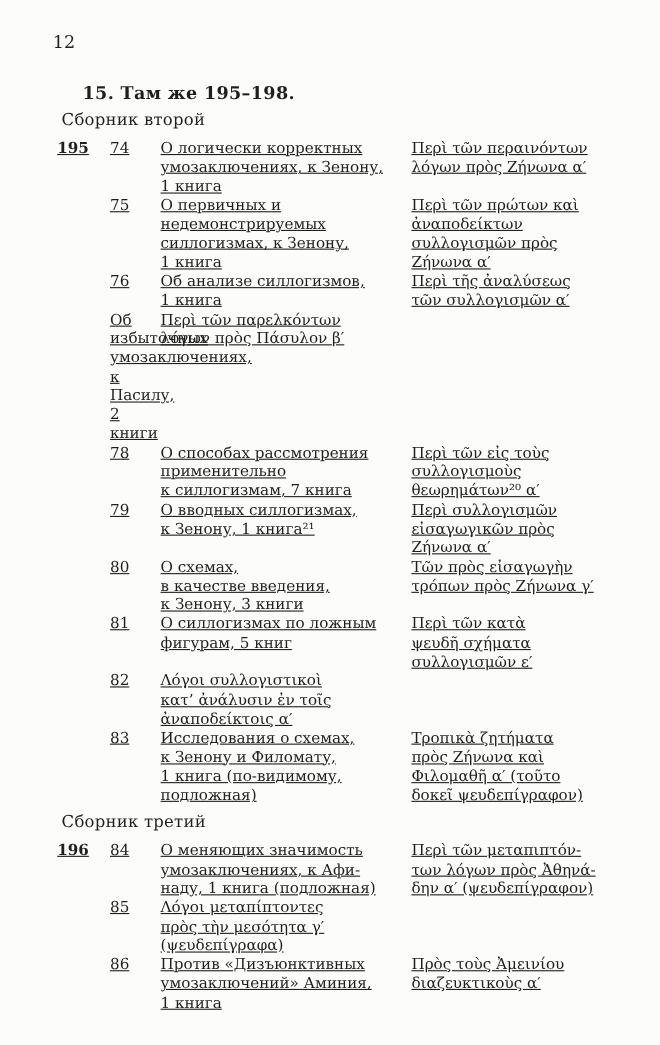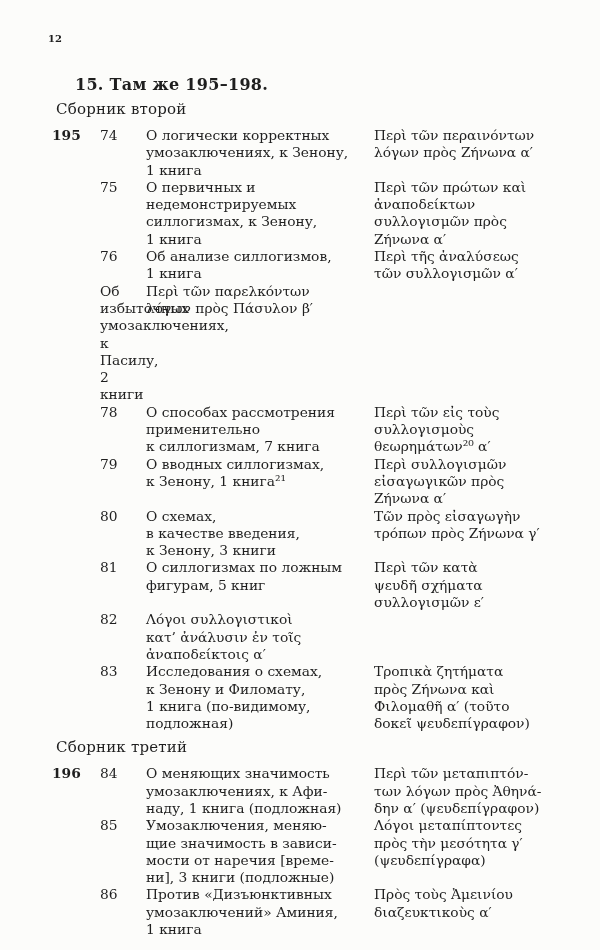--- a/index.html
+++ b/index.html
@@ -6,23 +6,22 @@
   body {
     width: 600px; height: 950px;
     background: #fcfcfa;
     color: #1f1f1f;
     font-family: "DejaVu Serif", "Liberation Serif", serif;
     overflow: hidden;
   }
   .page { position: relative; width: 600px; height: 950px; }
   .page-number {
     margin: 30px 0 0 48px;
-    font-size: 10px;
+    font-size: 16px;
     line-height: 18px;
-    font-weight: bold;
   }
   .doc-heading {
     margin: 27px 0 6px 75px;
     font-size: 16px;
     line-height: 19px;
     font-weight: 700;
     letter-spacing: 0.3px;
   }
   .collection-title {
     font-size: 15px;
@@ -30,21 +29,21 @@
     margin: 6px 0 8px 56px;
     letter-spacing: 0.2px;
   }
   .entry {
     display: grid;
     grid-template-columns: 48px 46px 228px auto;
     margin-left: 52px;
     font-size: 13.8px;
     line-height: 17.3px;
   }
-  .cell { white-space: pre-line; }
+  .cell { white-space: pre-line; text-decoration: underline; }
   .cell.ref { font-weight: 700; }
   .cell.grk { padding-right: 6px; }
 </style>
 </head>
 <body>
 
 <div class="page">
   <div class="page-number">12</div>
 
   <div class="doc-heading">15. Там же 195–198.</div>
@@ -151,24 +150,20 @@
         <div class="cell rus">О меняющих значимость
 умозаключениях, к Афи-
 наду, 1 книга (подложная)</div>
         <div class="cell grk">Περὶ τῶν μεταπιπτόν-
 των λόγων πρὸς Ἀθηνά-
 δην α′ (ψευδεπίγραφον)</div>
       </div>
       <div class="entry">
         <div class="cell ref"></div>
         <div class="cell num">85</div>
-        <div class="cell rus">Умозаключения, меняю-
-щие значимость в зависи-
-мости от наречия [време-
-ни], 3 книги (подложные)</div>
         <div class="cell grk">Λόγοι μεταπίπτοντες
 πρὸς τὴν μεσότητα γ′
 (ψευδεπίγραφα)</div>
       </div>
       <div class="entry">
         <div class="cell ref"></div>
         <div class="cell num">86</div>
         <div class="cell rus">Против «Дизъюнктивных
 умозаключений» Аминия,
 1 книга</div>

